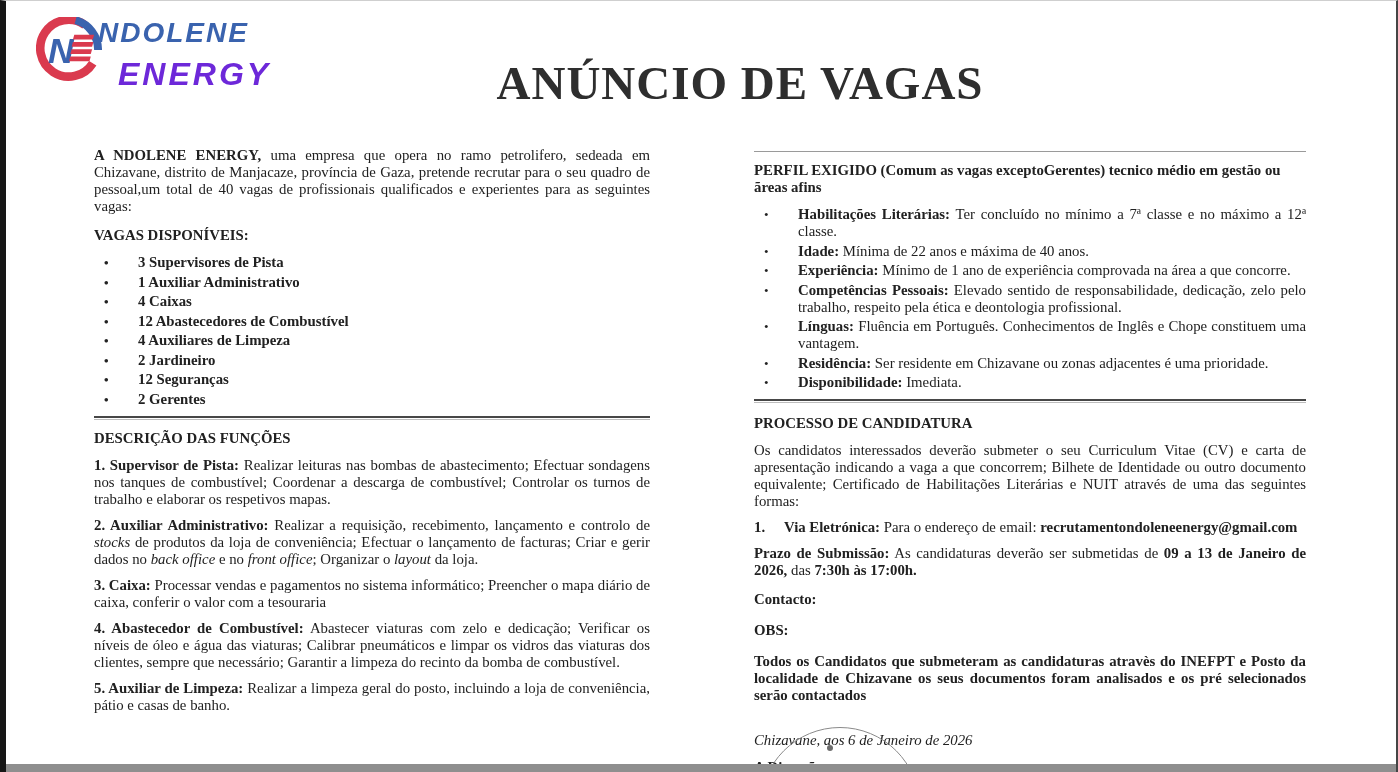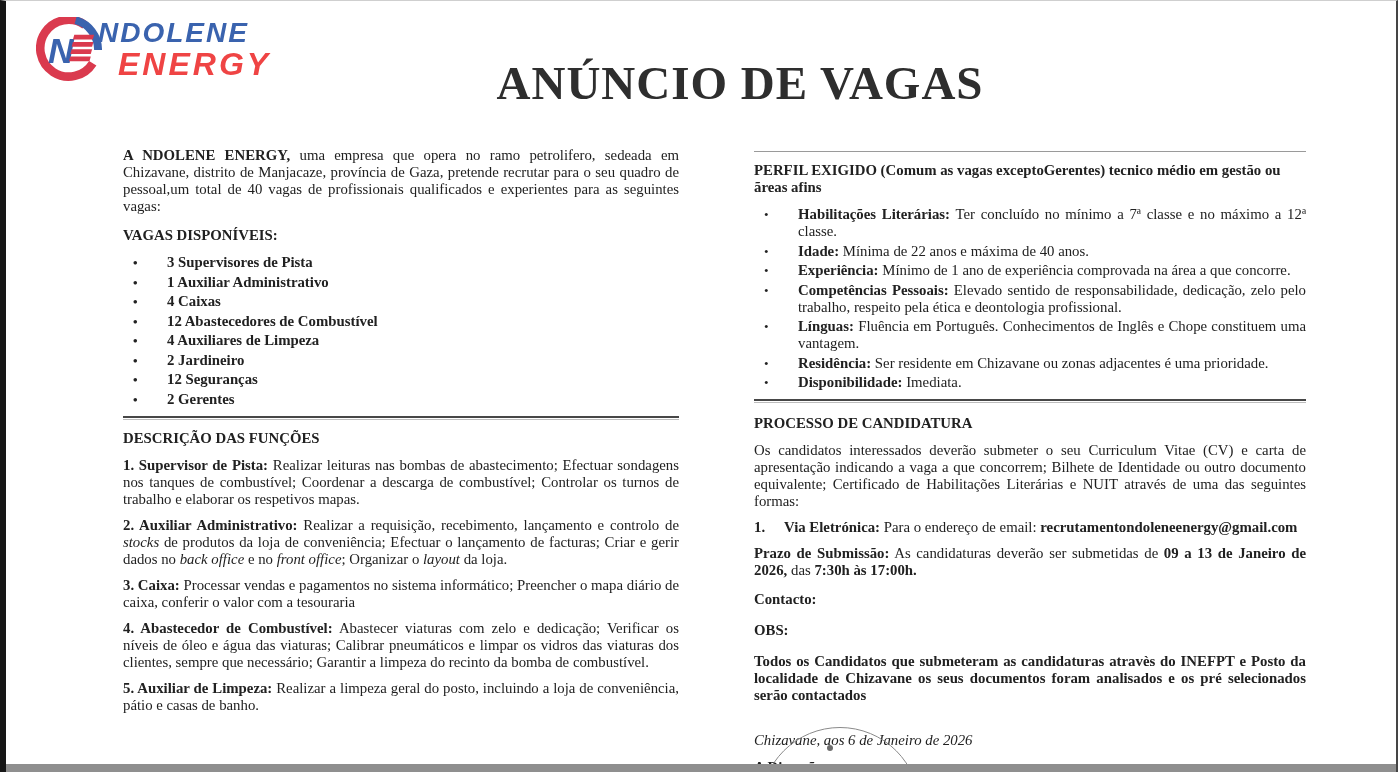--- a/index.html
+++ b/index.html
@@ -6,27 +6,27 @@
   .page{
     position:relative;width:1398px;height:772px;background:#fff;overflow:hidden;
     box-sizing:border-box;border-left:6px solid #161616;border-right:2px solid #454545;border-top:1px solid #cfcfcf;
     font-family:"Liberation Serif",serif;color:#212121;font-size:14.8px;line-height:17px;
   }
   
   .logo{position:absolute;left:30px;top:12px;display:flex;align-items:flex-start;}
   .emblem{width:66px;height:66px;margin-top:4px;}
   .logo-text{margin-left:-4px;font-family:"Liberation Sans",sans-serif;font-style:italic;font-weight:bold;}
   .logo-top{color:#3a63ae;font-size:28px;line-height:28px;letter-spacing:2px;margin-top:6px;}
-  .logo-bottom{color:#ef4444;font-size:32px;line-height:30px;letter-spacing:3px;margin-left:20px;margin-top:2px;}
+  .logo-bottom{color:#6d28d9;font-size:32px;line-height:30px;letter-spacing:3px;margin-left:20px;margin-top:12px;}
   
   .title{position:absolute;top:56px;left:0;right:0;margin:0;text-align:center;padding-left:78px;
     font-weight:bold;font-size:47px;line-height:52px;letter-spacing:1px;color:#2e2e2e;}
   
   .col{position:absolute;}
-  .col-left{left:117px;top:146px;width:556px;}
+  .col-left{left:88px;top:146px;width:556px;}
   .col-right{left:748px;top:150px;width:552px;}
   p{margin:0 0 9px;text-align:justify;}
   .b{font-weight:bold;}
   .i{font-style:italic;}
   .h{font-weight:bold;margin:0 0 10px;}
   .vac-heading{margin:12px 0 10px;}
   
   ul.blist{list-style:none;margin:0;padding:0;}
   ul.blist li{position:relative;padding-left:44px;margin-bottom:2.5px;text-align:justify;}
   ul.blist li::before{content:"\2022";position:absolute;left:10px;top:0;font-size:13px;color:#222;}

